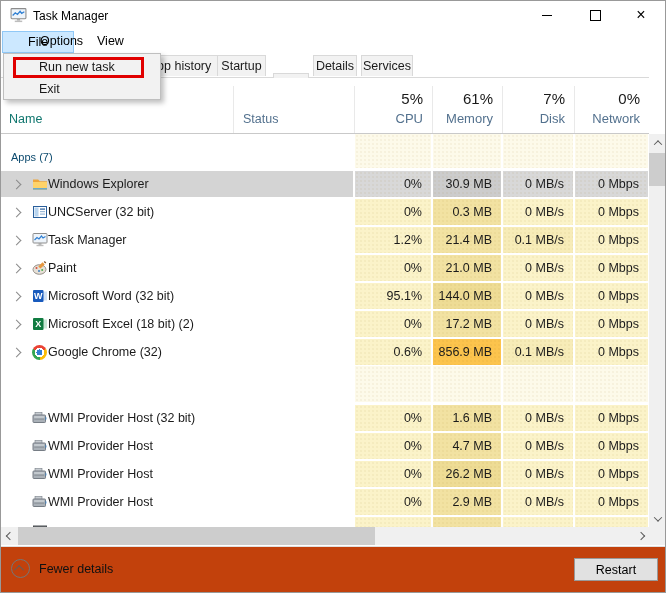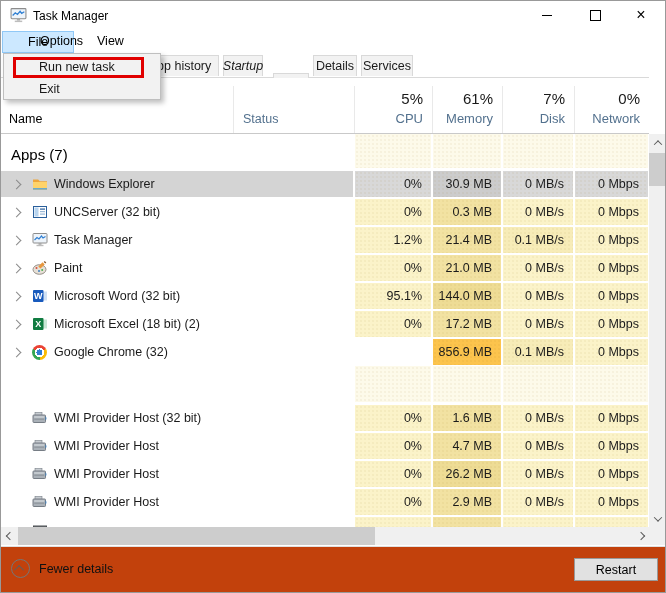--- a/index.html
+++ b/index.html
@@ -21,55 +21,55 @@
   .menu-item{position:absolute;top:0;height:20px;display:flex;align-items:center;font-size:12.5px;color:#000;padding:0 1px;}
   .mi-file{left:1px;background:#cce8ff;border:1px solid #90c8f6;padding:0 25px;}
   .mi-options{left:38px;}
   .mi-view{left:95px;}
 
   
   .tabline{position:absolute;top:76px;left:0;width:648px;border-top:1px solid #d9d9d9;}
   .tab{position:absolute;top:54px;height:21px;background:#f2f2f2;border:1px solid #d9d9d9;border-bottom:none;
        display:flex;align-items:center;justify-content:center;font-size:12.5px;color:#1a1a1a;box-sizing:border-box;}
   .tab-apphistory{left:140px;width:78px;}
-  .tab-startup{left:222px;width:40px;font-style:italic;}
+  .tab-startup{left:216px;width:49px;}
   .tab-users{left:272px;width:36px;margin-top:18px;}
   .tab-details{left:312px;width:44px;}
   .tab-services{left:360px;width:52px;}
 
   
   .dropdown{position:absolute;left:2px;top:52px;width:158px;height:47px;background:#f2f2f2;
             border:1px solid #bfbfbf;box-shadow:3px 3px 5px rgba(0,0,0,0.25);z-index:100;box-sizing:border-box;}
   .dd-item{position:absolute;left:1px;right:1px;height:22px;line-height:22px;padding-left:34px;font-size:12.5px;color:#1a1a1a;}
   .dd-run{top:2px}.dd-exit{top:24px}
   .red-box{position:absolute;left:9px;top:3px;width:125px;height:15px;border:3px solid #e10000;z-index:101;}
 
   
   .colheader{position:absolute;top:77px;left:0;width:648px;height:56px;background:#fff;border-bottom:1px solid #c9c9c9;box-sizing:border-box;}
   .vline{position:absolute;top:8px;bottom:0;width:0;border-left:1px solid #e9e9e9;}
   .vl-status{left:232px}.vl-cpu{left:353px}.vl-mem{left:431px}.vl-disk{left:501px}.vl-net{left:573px}
-  .hname{position:absolute;left:8px;bottom:7px;font-size:12.5px;color:#000000;}
+  .hname{position:absolute;left:8px;bottom:7px;font-size:12.5px;color:#0f766e;}
   .hstatus{position:absolute;left:242px;bottom:7px;font-size:12.5px;color:#53718e;}
   .stat-h{position:absolute;top:0;height:55px;}
   .sh-cpu{left:353px;width:77px}.sh-mem{left:431px;width:69px}.sh-disk{left:501px;width:71px}.sh-net{left:573px;width:74px}
   .stat-pct{position:absolute;right:8px;top:12px;font-size:15px;color:#191919;}
   .stat-lbl{position:absolute;right:8px;bottom:7px;font-size:13px;color:#53718e;}
 
   
   .content{position:absolute;top:133px;left:0;width:648px;height:393px;background:#fff;overflow:hidden;}
   .sect{position:relative;height:36px;}
   .sect-bg{height:38px;}
-  .sect-label{position:absolute;left:10px;bottom:7px;font-size:15px;color:#000000;}
+  .sect-label{position:absolute;left:10px;bottom:7px;font-size:11px;color:#0c4a6e;}
   .prow{position:relative;height:28px;}
   .rname{position:absolute;left:0;top:1px;width:352px;height:26px;display:flex;align-items:center;}
   .sel .rname{background:#d4d4d4;}
   .chevwrap{width:30px;height:26px;display:flex;align-items:center;justify-content:center;flex:0 0 30px;}
   .rchev{width:6px;height:6px;border-right:1.4px solid #8a8a8a;border-bottom:1.4px solid #8a8a8a;transform:rotate(-45deg);}
   .ricon{width:17px;height:17px;flex:0 0 17px;display:flex;align-items:center;justify-content:center;}
-  .rlabel{margin-left:6px;font-size:12.5px;color:#1b1b1b;white-space:nowrap;}
+  .rlabel{font-size:12.5px;color:#1b1b1b;white-space:nowrap;}
   .cell{position:absolute;top:1px;height:26px;line-height:26px;text-align:right;font-size:12.5px;color:#1b1b1b;
         padding-right:9px;box-sizing:border-box;
         background-image:radial-gradient(rgba(150,110,20,0.06) 1px, transparent 1px);background-size:4px 4px;}
   .c-cpu{left:354px;width:76px}.c-mem{left:432px;width:68px}.c-disk{left:502px;width:70px}.c-net{left:574px;width:73px}
   .h-low{background-color:#fbf3c9}
   .h-mid{background-color:#f7ecb8}
   .h-mem{background-color:#f2e2a2}
   .h-mem2{background-color:#eedc95}
   .h-hot{background-color:#fcc44d}
   .s-c{background-color:#d8d8d8}
@@ -315,20 +315,21 @@
     <div class="prow">
       <div class="rname">
         <span class="chevwrap">
             <span class="rchev"></span>
           </span>
         <span class="ricon">
             <span class="chrome-icon"></span>
           </span>
         <span class="rlabel">Google Chrome (32)</span>
       </div>
+      <div class="cell c-cpu h-low">0.6%</div>
       <div class="cell c-mem h-hot">856.9 MB</div>
       <div class="cell c-disk h-mid">0.1 MB/s</div>
       <div class="cell c-net h-low">0 Mbps</div>
     </div>
 
     <div class="sect sect-bg">
       <div class="cell c-cpu sc"></div>
       <div class="cell c-mem sc"></div>
       <div class="cell c-disk sc"></div>
       <div class="cell c-net sc"></div>

